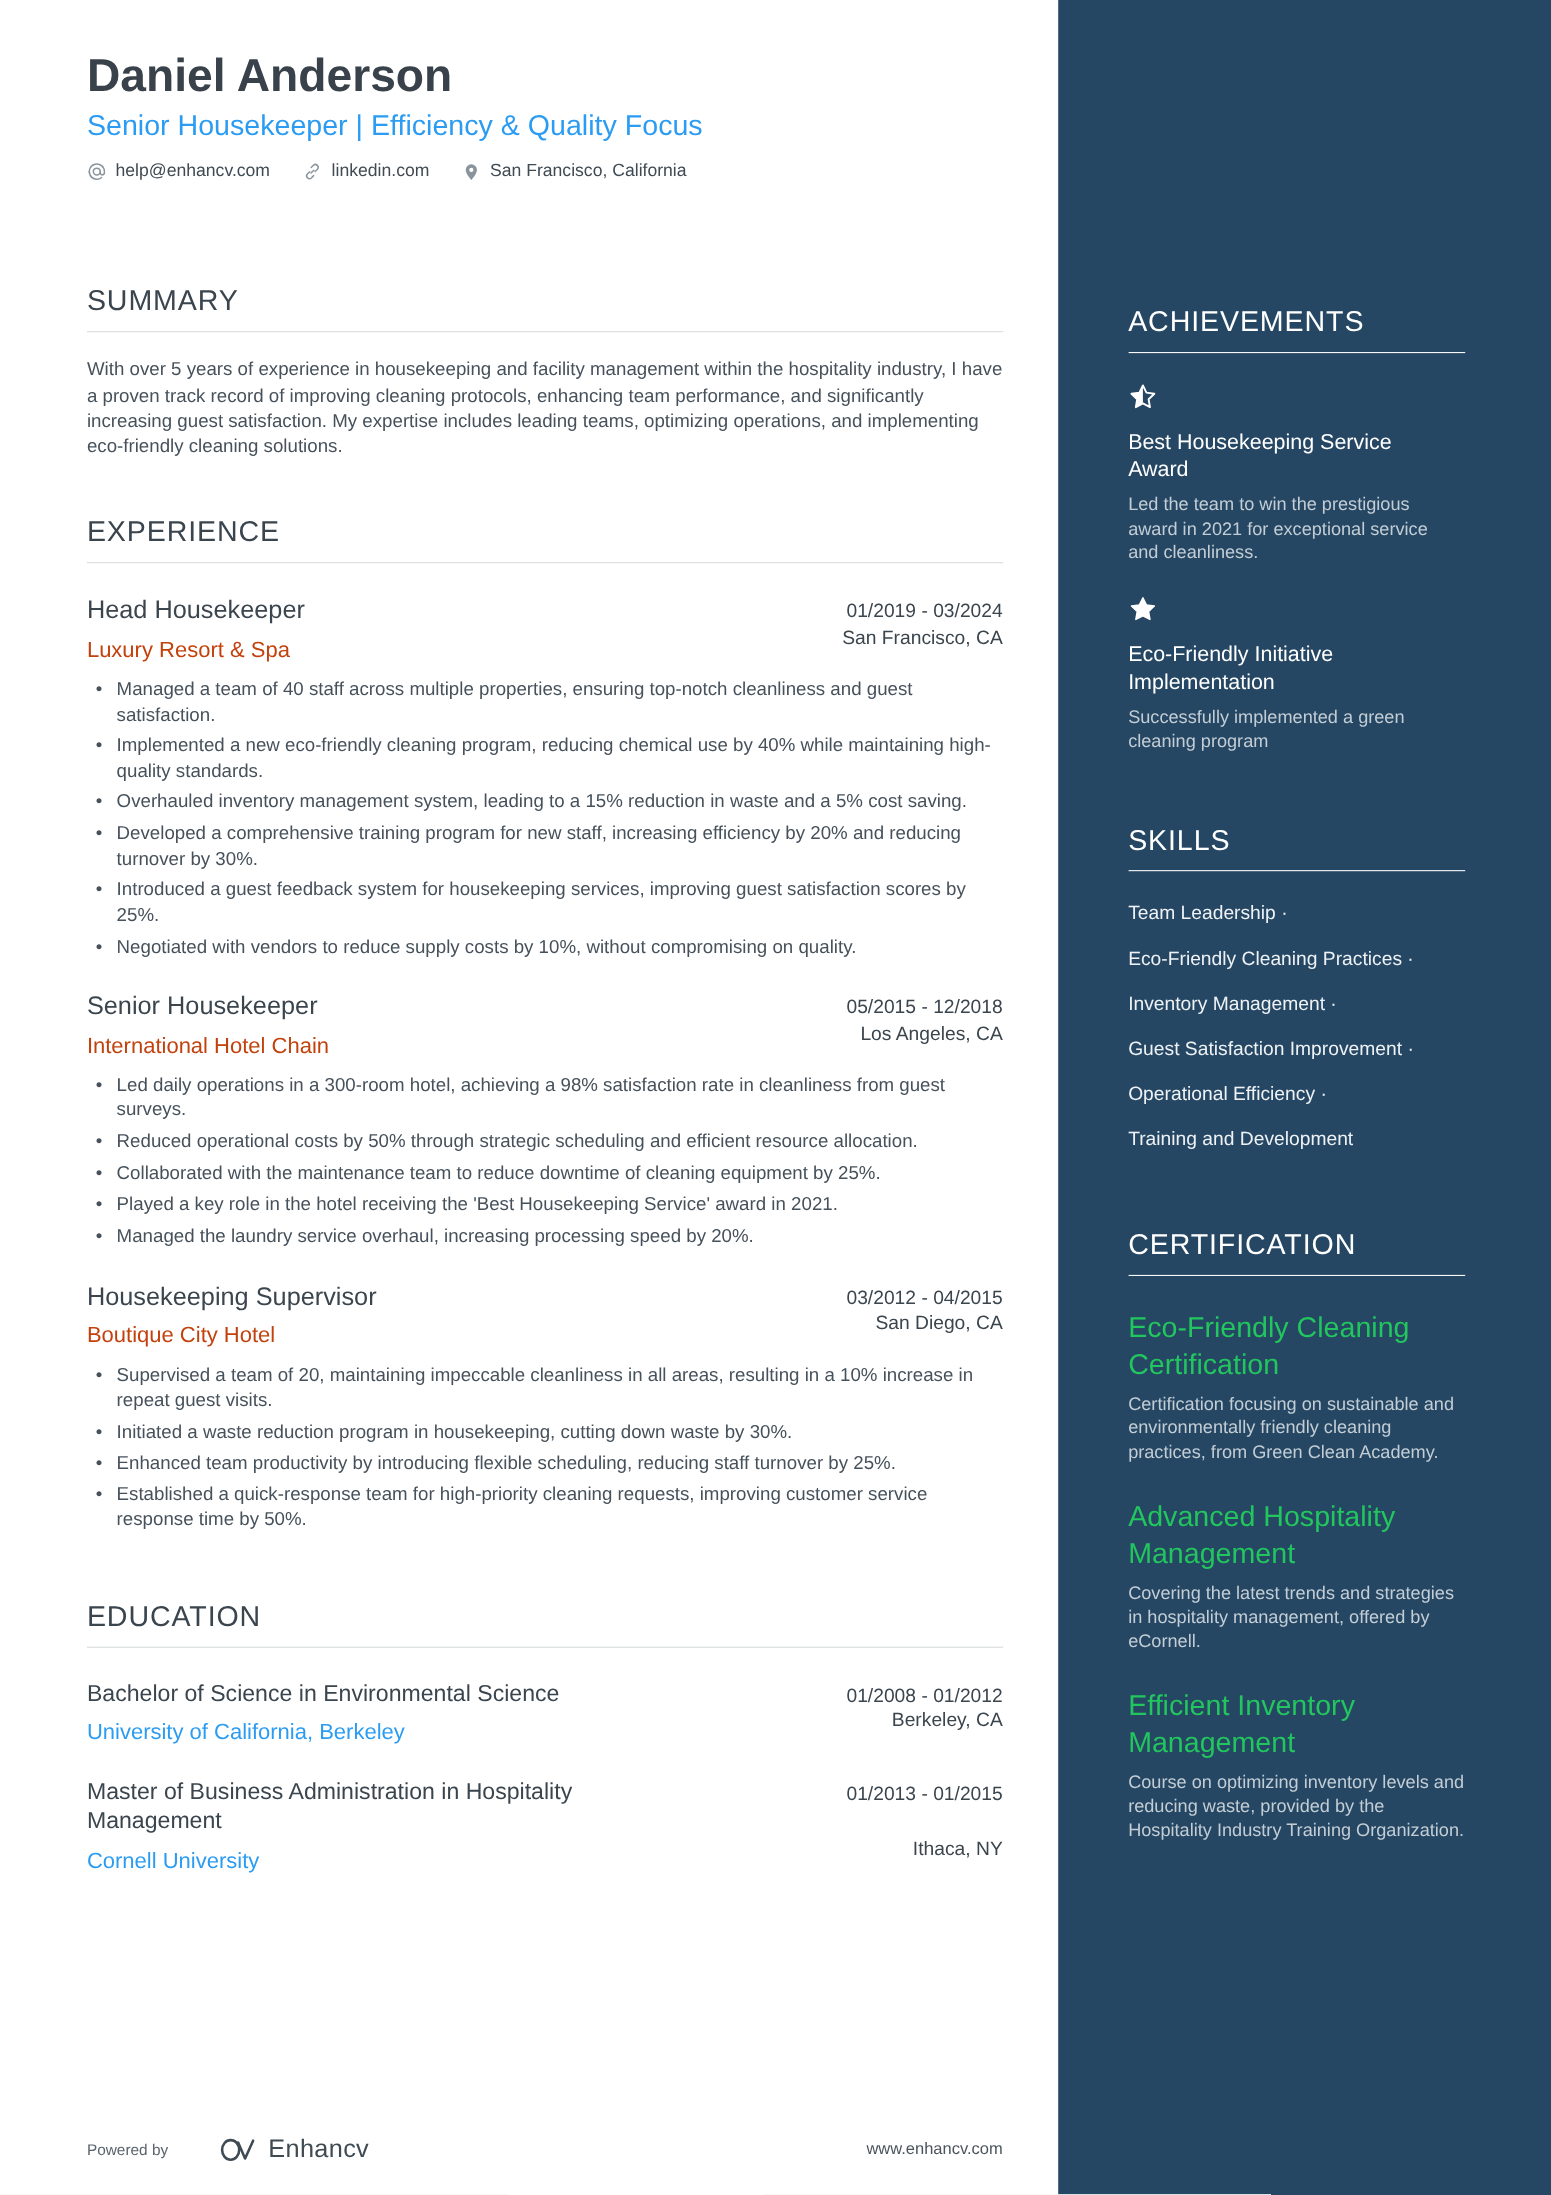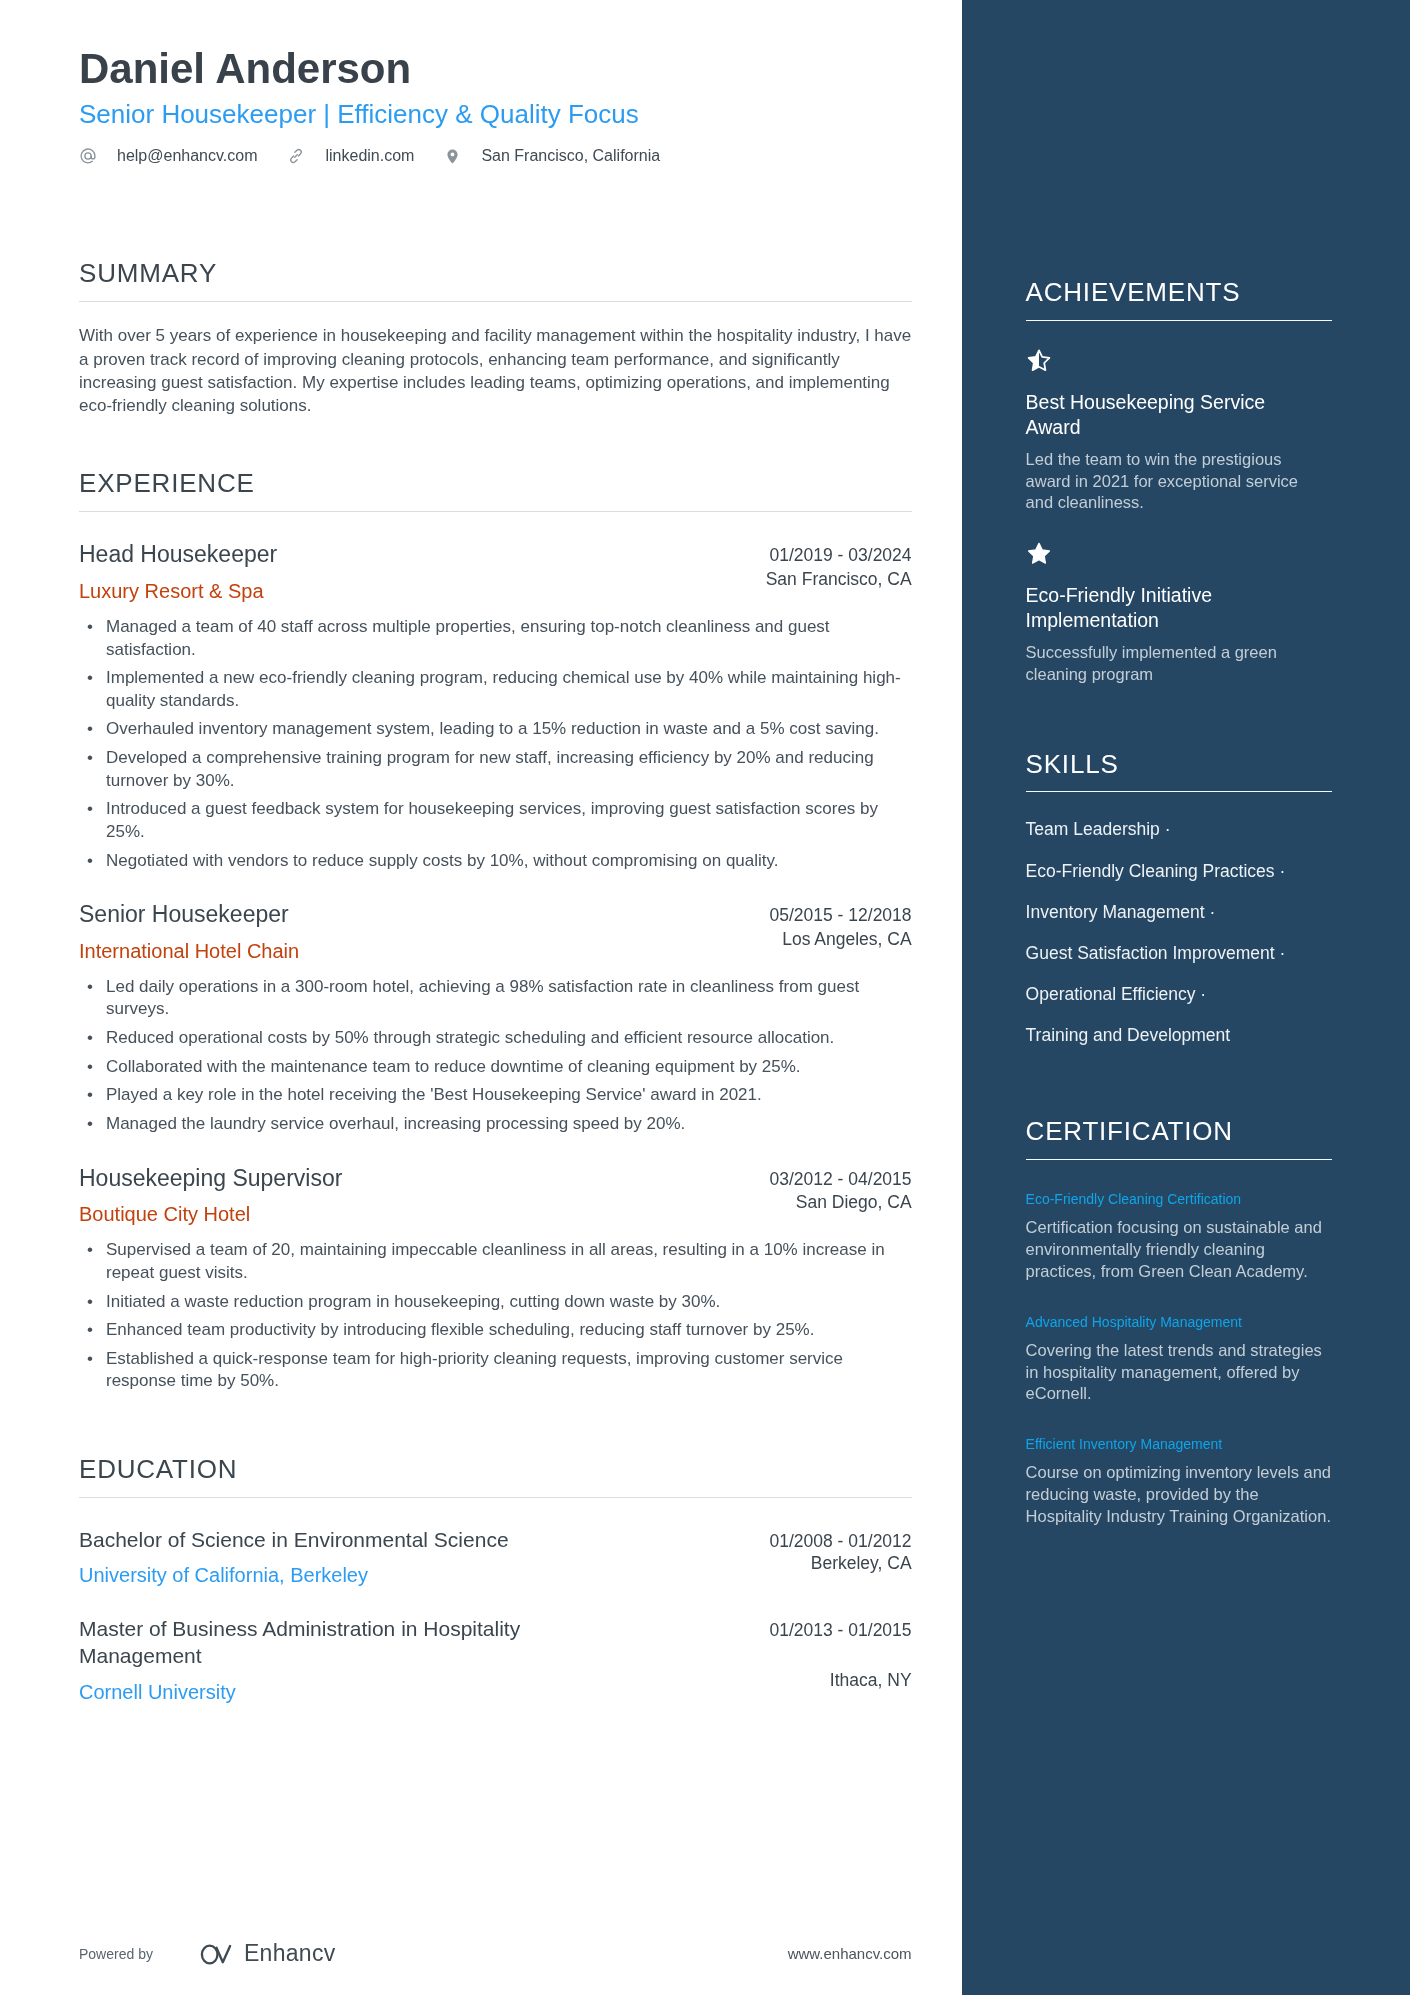--- a/index.html
+++ b/index.html
@@ -6,21 +6,21 @@
   body { margin:0; font-family:"Liberation Sans","DejaVu Sans",sans-serif; background:#e9ebee; }
   .page { width:1410px; height:1995px; display:flex; background:#ffffff; margin:0 auto; overflow:hidden; }
 
   
   .main { width:1080px; padding:46px 50px 28px 79px; display:flex; flex-direction:column; }
 
   .name { font-size:42px; font-weight:700; color:#39424a; margin:0; line-height:1.1; }
   .job-title { font-size:26px; color:#2b9cf2; margin-top:7px; line-height:1.2; }
 
   .contact-row { display:flex; align-items:center; gap:30px; margin-top:17px; font-size:16px; color:#3f4a53; }
-  .contact-item { display:flex; align-items:center; gap:20px; }
+  .contact-item { display:flex; align-items:center; gap:8px; }
   .contact-item svg { color:#8a949c; display:block; }
 
   section h2 { font-size:26px; font-weight:500; color:#3b454e; letter-spacing:0.8px; margin:0;
                padding-bottom:12px; border-bottom:1px solid #d9dddf; line-height:1.15; }
 
   .sec-summary { margin-top:94px; }
   .summary-text { font-size:17px; color:#46515b; line-height:1.37; margin:22px 0 0; }
 
   .sec-experience { margin-top:52px; }
   .job { margin-top:28px; }
@@ -54,21 +54,21 @@
   .achv { display:flex; gap:16px; margin-top:26px;flex-direction:column; }
   .achv svg { flex:none; margin-top:1px; color:#ffffff; }
   .achv-text { max-width:280px; }
   .achv-title { font-size:19.5px; color:#ffffff; line-height:1.28; }
   .achv-desc { font-size:16.5px; color:#c3cdd5; line-height:1.32; margin-top:9px; }
 
   .skills-list { list-style:none; margin:27px 0 0; padding:0; font-size:17.5px; color:#eef2f5; }
   .skills-list li { margin-bottom:21px; line-height:1.15; }
 
   .cert { margin-top:30px; }
-  .cert-title { font-size:14px; color:#0ea5e9; line-height:1.3; max-width:290px; }
+  .cert-title { font-size:26px; color:#22c55e; line-height:1.3; max-width:290px; }
   .cert-desc { font-size:16.5px; color:#c3cdd5; line-height:1.32; margin-top:9px; }
 </style>
 </head>
 <body>
 
 <div class="page">
 
   <div class="main">
 
     <header>

